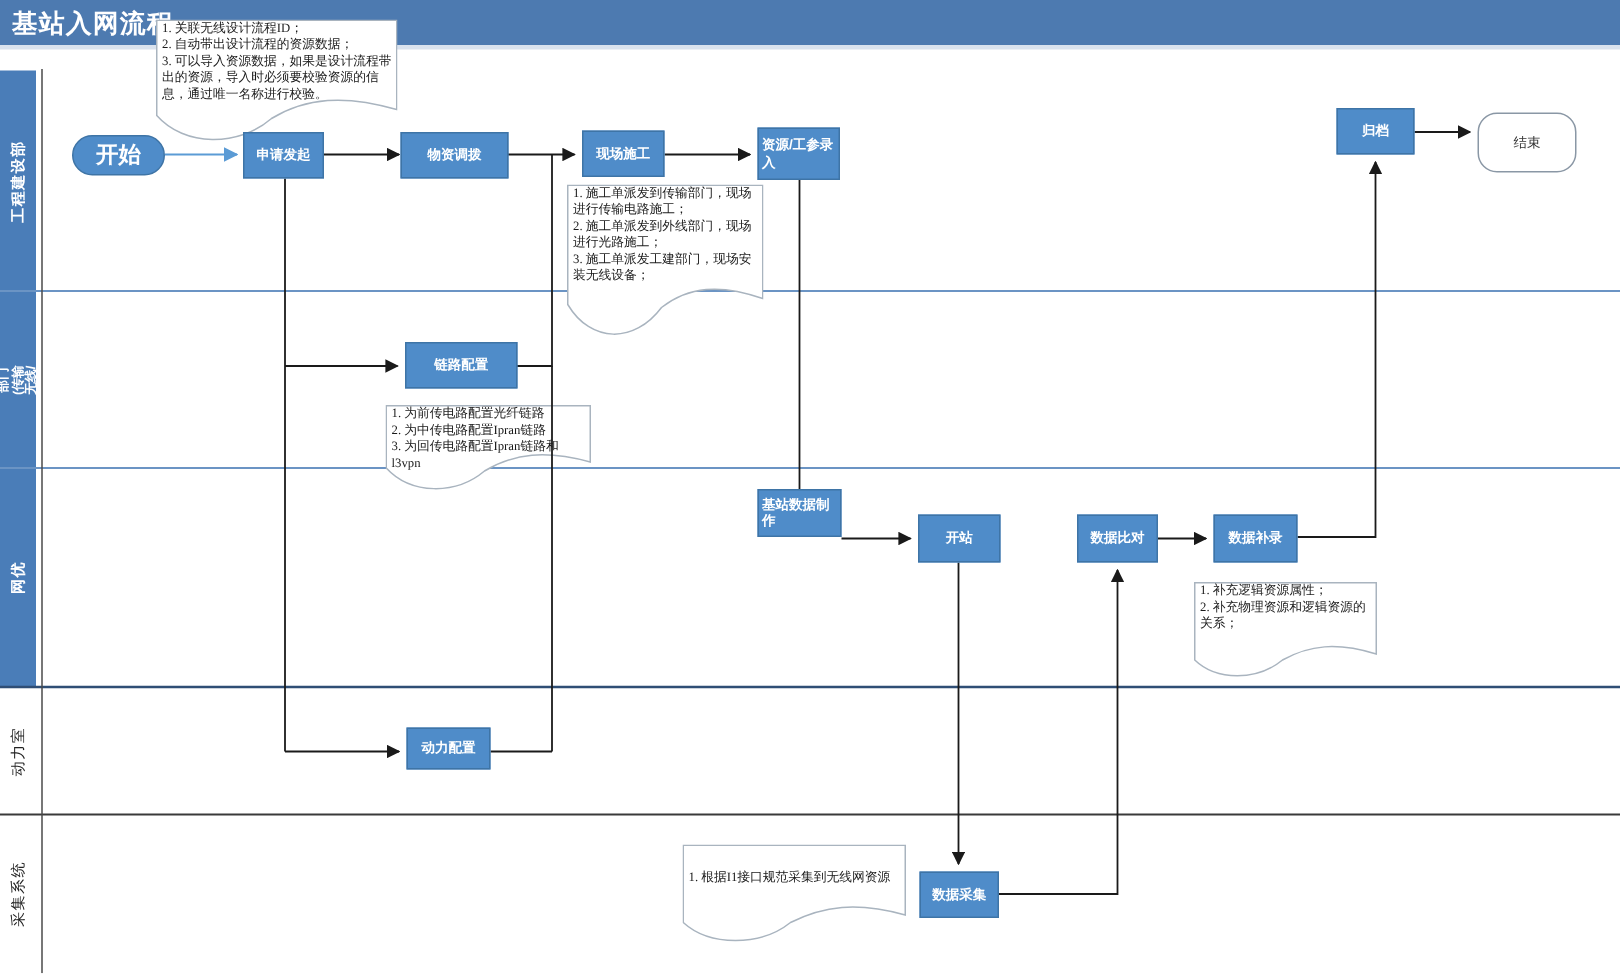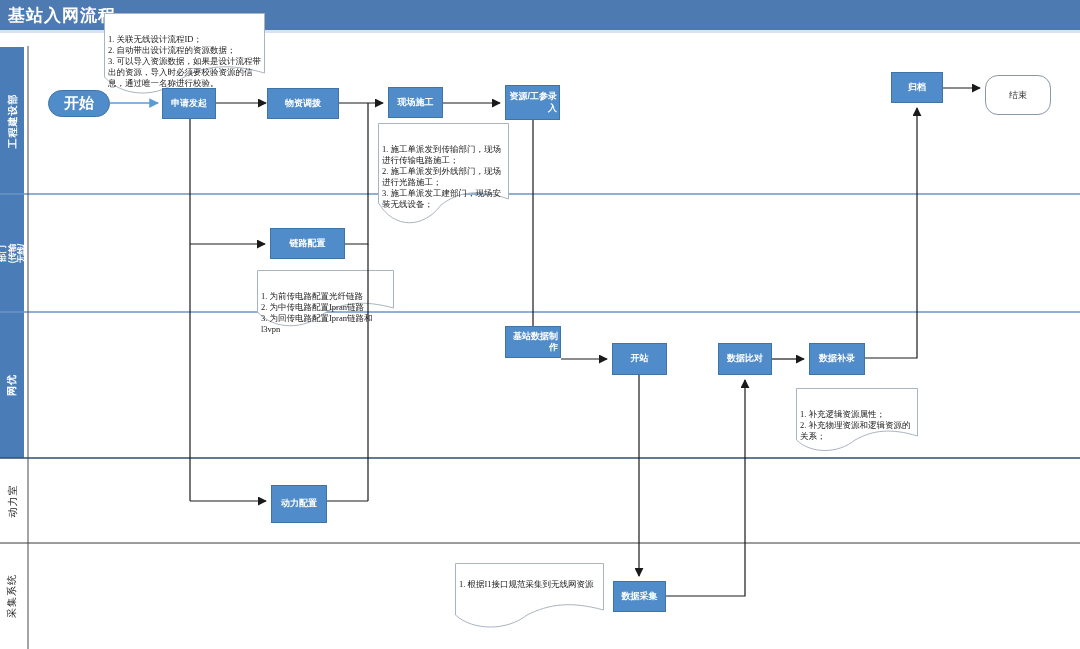--- a/index.html
+++ b/index.html
@@ -18,31 +18,31 @@
           color:#fff;font-size:10px;font-weight:bold;letter-spacing:1px;}
   .vlabel.dark{color:#222;font-weight:normal;}
   .vlabel.wrap{white-space:normal;width:112px;text-align:center;font-size:8.5px;line-height:1.15;letter-spacing:0;}
   
   svg.layer{position:absolute;left:0;top:0;}
   #lanelines{z-index:2;}
   #connectors{z-index:4;}
   
   .box{position:absolute;background:#4f8cc9;border:1px solid #3e74a6;color:#fff;
        font-size:9px;font-weight:600;display:flex;align-items:center;justify-content:center;
-       text-align:right;line-height:1.25;z-index:5;box-sizing:border-box;padding:1px 2px;}
+       text-align:left;line-height:1.25;z-index:5;box-sizing:border-box;padding:1px 2px;}
   .pill-start{position:absolute;background:#4f8cc9;border:1px solid #3e74a6;color:#fff;
        font-size:15px;font-weight:600;display:flex;align-items:center;justify-content:center;
        border-radius:14px;z-index:5;box-sizing:border-box;}
   .pill-end{position:absolute;background:#fff;border:1px solid #8a97a5;color:#333;
        font-size:9px;display:flex;align-items:center;justify-content:center;
        border-radius:13px;z-index:5;box-sizing:border-box;}
   
   .note{position:absolute;z-index:3;}
   .note svg{position:absolute;left:0;top:0;}
-  .note .note-text{position:relative;z-index:1;padding:21px 4px 0 4px;
+  .note .note-text{position:relative;z-index:1;padding:0 4px 0 4px;
        font-family:"Liberation Serif",serif;font-size:8.5px;line-height:1.3;color:#1a1a1a;
        white-space:pre-line;}
   .note .note-text.mid{padding-top:16px;}
 </style>
 </head>
 <body>
 
 <div id="app">
 
   <div class="titlebar">
@@ -149,16 +149,16 @@
   <div class="box" style="left:267px;top:88px;width:72px;height:31px">物资调拨</div>
   <div class="box" style="left:388px;top:87px;width:55px;height:31px">现场施工</div>
   <div class="box" style="left:505px;top:85px;width:55px;height:35px">资源/工参录入</div>
   <div class="box" style="left:891px;top:72px;width:52px;height:31px">归档</div>
   <div class="pill-end" style="left:985px;top:75px;width:66px;height:40px">结束</div>
   <div class="box" style="left:270px;top:228px;width:75px;height:31px">链路配置</div>
   <div class="box" style="left:505px;top:326px;width:56px;height:32px">基站数据制作</div>
   <div class="box" style="left:612px;top:343px;width:55px;height:32px">开站</div>
   <div class="box" style="left:718px;top:343px;width:54px;height:32px">数据比对</div>
   <div class="box" style="left:809px;top:343px;width:56px;height:32px">数据补录</div>
-  <div class="box" style="left:271px;top:485px;width:56px;height:38px">动力配置</div>
+  <div class="box" style="left:271px;top:485px;width:56px;height:28px">动力配置</div>
   <div class="box" style="left:613px;top:581px;width:53px;height:31px">数据采集</div>
 
 </div>
 
 </body></html>

